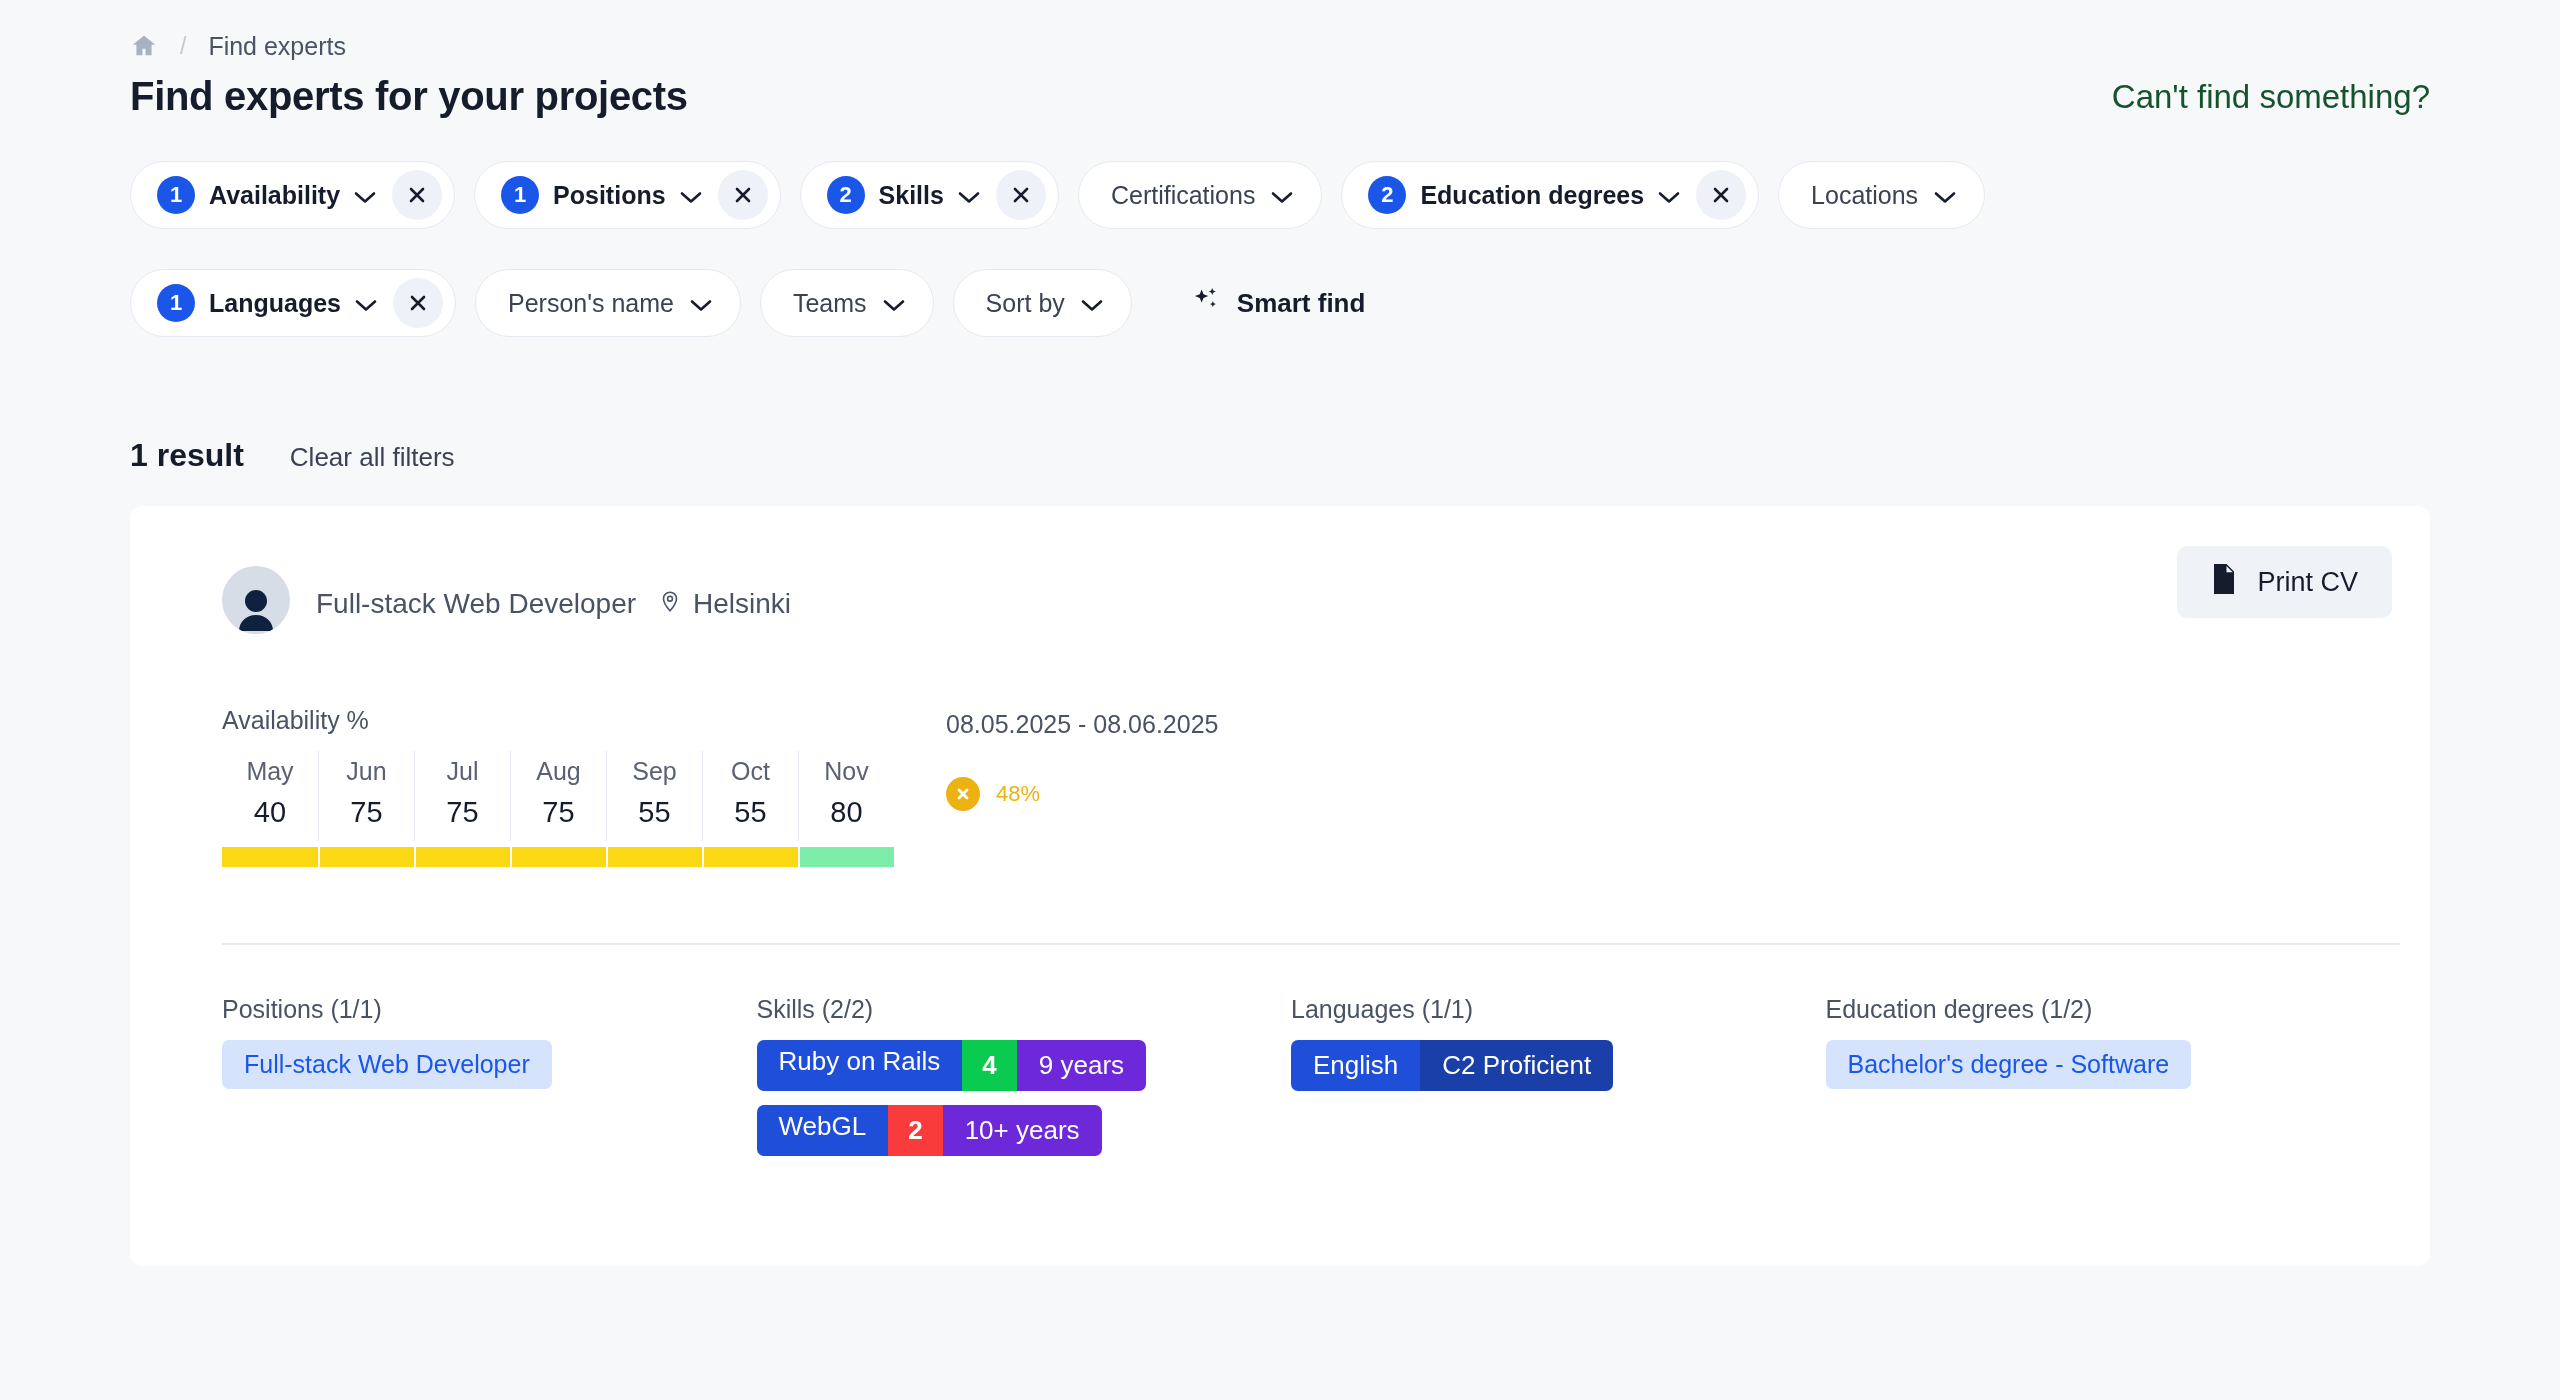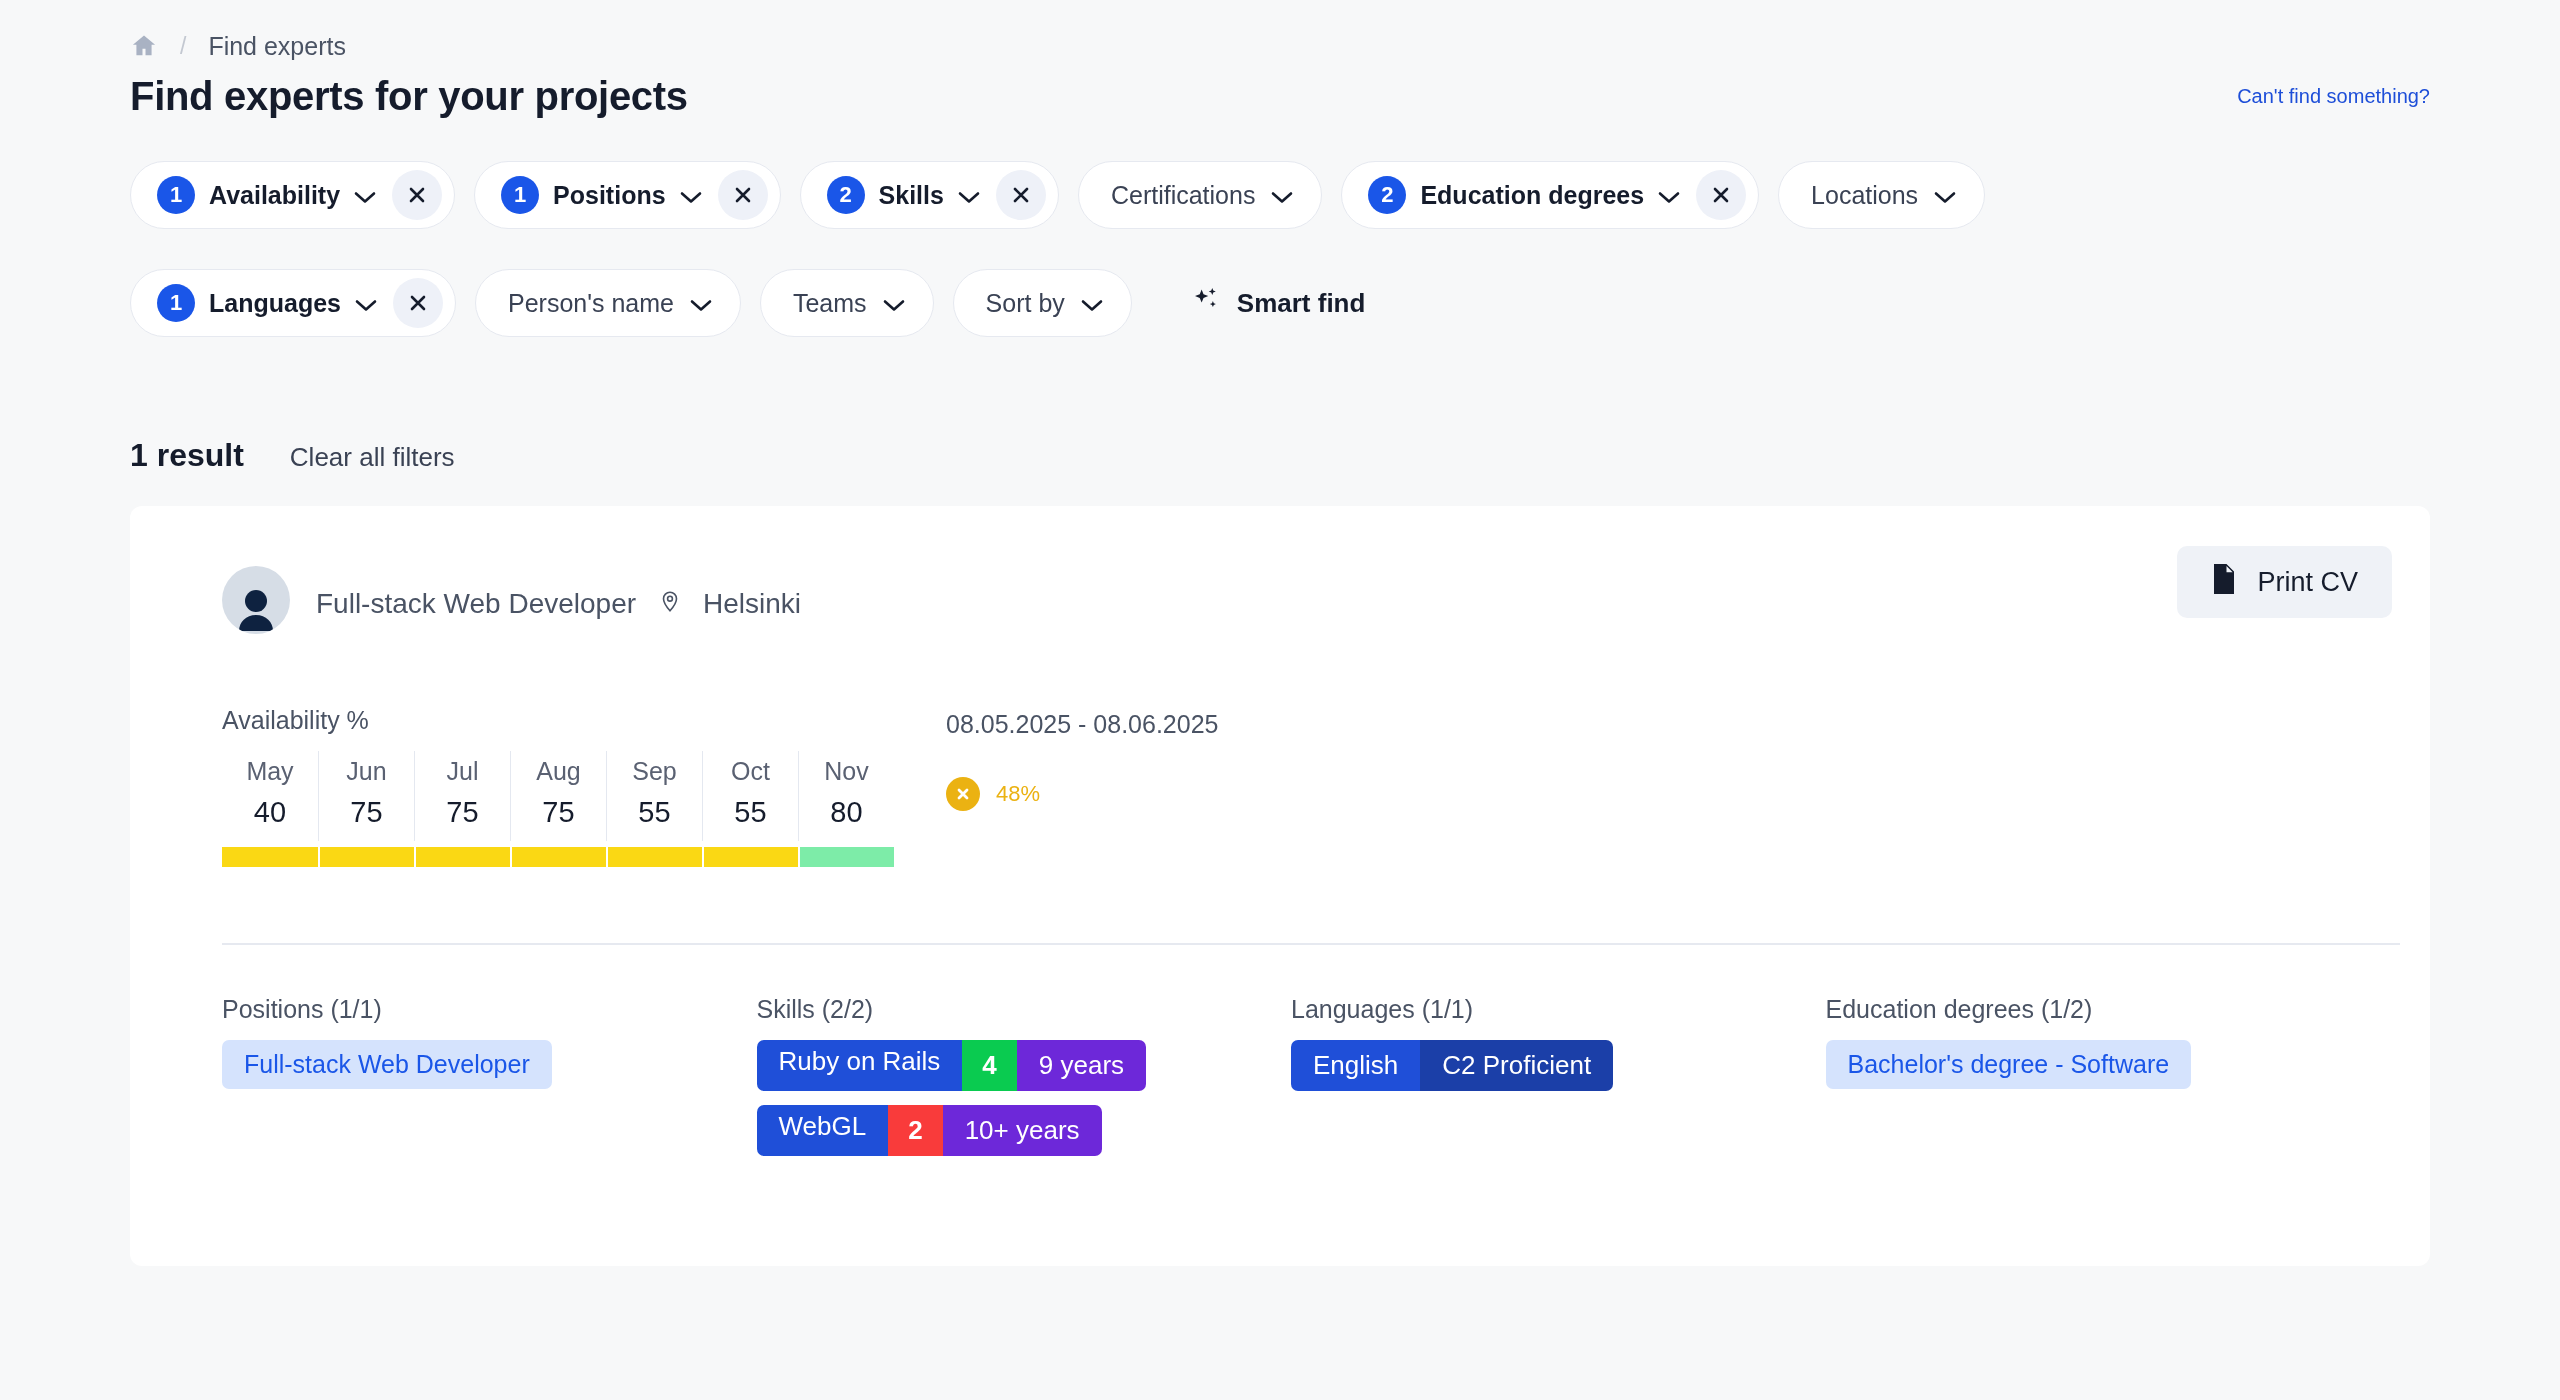--- a/index.html
+++ b/index.html
@@ -14,21 +14,21 @@
 
   
   .breadcrumb { display: flex; align-items: center; gap: 22px; padding-top: 46px; height: 46px; }
   .home-icon { width: 28px; height: 28px; display: block; }
   .crumb-sep { color: #C3C8D1; font-size: 23px; }
   .crumb-text { font-size: 25px; color: #4A5364; }
 
   
   .title-row { display: flex; align-items: center; justify-content: space-between; margin-top: 28px; }
   .page-title { font-size: 40px; font-weight: 700; letter-spacing: -0.3px; color: #151C2C; }
-  .cant-find { font-size: 20px; color: #1d4ed8; cursor: pointer; }
+  .cant-find { font-size: 33px; color: #14532d; cursor: pointer; }
 
   
   .filters { margin-top: 42px; display: flex; flex-wrap: wrap; gap: 20px 19px; max-width: 2180px; }
   .chip {
     display: inline-flex; align-items: center;
     height: 68px; border-radius: 34px;
     background: #FFFFFF; border: 1.5px solid #E6E9F0;
     padding: 0 12px 0 26px; gap: 14px;
     font-size: 25px; cursor: pointer; white-space: nowrap;
   }
@@ -77,21 +77,21 @@
   .avatar {
     width: 68px; height: 68px; border-radius: 50%;
     background: #D6DDE6; display: flex; align-items: end; justify-content: center; overflow: hidden;
     flex: 0 0 auto;
   }
   .person-name-row { display: flex; align-items: center; gap: 14px; }
   .person-name { font-size: 30px; font-weight: 700; color: #151C2C; }
   .person-sub { display: flex; align-items: center; gap: 12px; margin-top: 8px; }
   .person-role { font-size: 28px; color: #4A5364; }
   .person-loc { font-size: 28px; color: #4A5364; }
-  .loc-wrap { display: inline-flex; align-items: center; gap: 23px; margin-left: 12px; }
+  .loc-wrap { display: inline-flex; align-items: center; gap: 13px; margin-left: 12px; }
 
   
   .avail-wrap { display: flex; margin-top: 72px; margin-left: 30px; }
   .avail-label { font-size: 25px; color: #4A5364; margin-bottom: 16px; }
   .months { display: flex; }
   .month {
     width: 96px; text-align: center; border-left: 1.5px solid #E4E8F0;
     padding: 6px 0 12px;
   }
   .month:first-child { border-left: none; }

